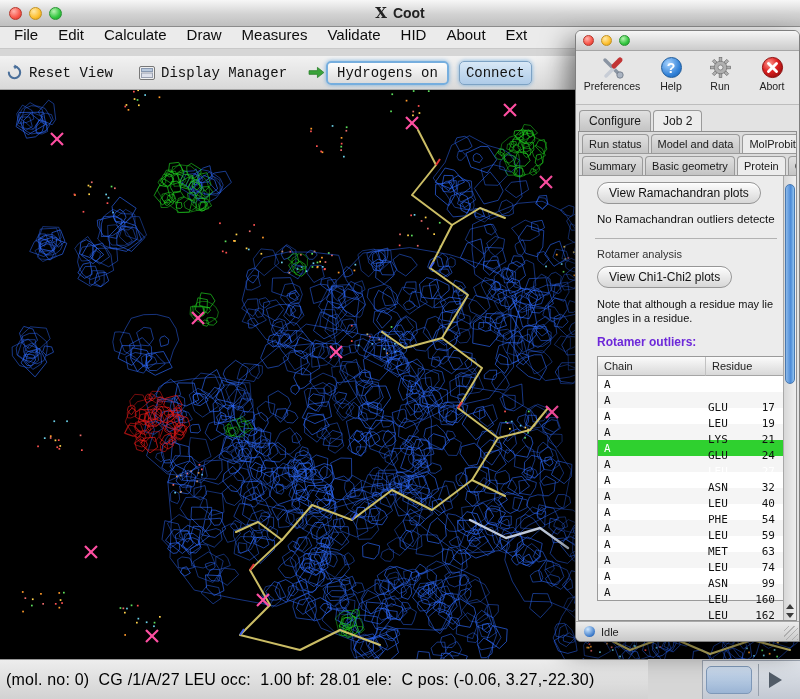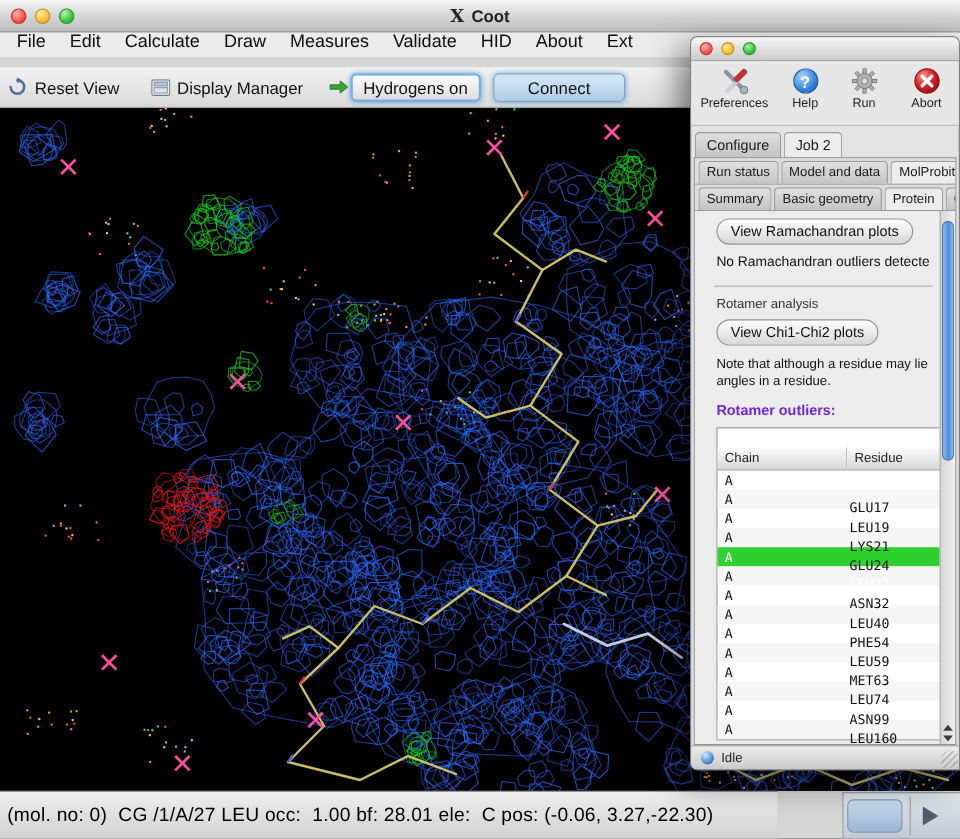--- a/index.html
+++ b/index.html
@@ -17,29 +17,29 @@
   .wtitle { position:absolute; left:0; top:0; width:100%; height:27px; text-align:center;
     font-size:14px; font-weight:bold; color:#222; line-height:27px; }
   .xlogo { font-family:"DejaVu Serif", serif; font-weight:bold; margin-right:6px; font-size:15px; }
 
   .menubar { position:absolute; left:0; top:20px; width:800px; height:29px; background:#ebebeb;
     border-bottom:1px solid #c8c8c8; display:flex; align-items:center; padding-left:4px; z-index:3; }
   .menu-item { font-size:15px; color:#0c0c0c; padding:0 10px; line-height:29px; cursor:default; }
 
   .toolbar { position:absolute; left:0; top:56px; width:800px; height:34px;
     background:linear-gradient(#f2f2f2, #d9d9d9); border-bottom:1px solid #a6a6a6;
-    display:flex; align-items:center; padding:0 6px; z-index:3; }
+    display:flex; align-items:center; padding:0 6px; z-index:3;font-family:Liberation Mono, monospace; }
   .tbicon { display:inline-flex; align-items:center; }
   .tblabel { font-size:14px; color:#111; margin-left:6px; }
   .dm-icon { margin-left:26px; }
   .go-icon { margin-left:20px; }
   .toggle { font-size:14px; color:#111; padding:2px 9px; border-radius:5px;
     border:2px solid var(--focus_ring, #76aede); background:linear-gradient(#fdfdfd, #dcdcdc);
     box-shadow:0 0 4px var(--focus_ring, #76aede); font-family:inherit; }
-  .connect { margin-left:10px; font-size:14px; color:#111; padding:3px 28px; border-radius:5px;
+  .connect { margin-left:10px; font-size:14px; color:#111; padding:3px 6px; border-radius:5px;
     border:1px solid #7da2c4; background:linear-gradient(#d8e8f6, var(--connect_blue, #aecbe8));
     box-shadow:0 0 4px var(--focus_ring, #76aede); font-family:inherit; white-space:nowrap; }
 
   
   #gl-canvas { position:absolute; left:0; top:90px; z-index:1; background:#000; }
 
   
   .statusbar { position:absolute; left:0; top:659px; width:648px; height:40px;
     background:linear-gradient(#ededed, #d2d2d2); border-top:1px solid #979797;
     line-height:40px; padding-left:6px; z-index:5; }
@@ -86,29 +86,29 @@
   .aqua { display:inline-block; margin:6px 0 0 4px; padding:3px 11px; font-size:12px; color:#111;
     border:1px solid #969696; border-radius:11px; background:linear-gradient(#fdfdfd, #d7d7d7);
     box-shadow:0 1px 1px rgba(255,255,255,0.8) inset; font-family:inherit; white-space:nowrap; }
   .plain-text { font-size:11.5px; color:#111; margin:9px 0 0 4px; white-space:nowrap; }
   .hsep { border-top:1px solid #b2b2b2; margin:13px 6px 0 2px; }
   .section-label { font-size:11px; color:#333; margin:9px 0 0 4px; }
   .note { font-size:11px; color:#111; line-height:14px; margin:9px 0 0 4px; white-space:nowrap; }
   .bold-label { font-size:12px; font-weight:bold; color:#6d28d9; margin:10px 0 0 4px; }
 
   .tbl { margin:7px 0 0 4px; width:193px; border:1px solid #9a9a9a; background:#fff; }
-  .thead { display:flex; height:19px;margin-top:16px; }
+  .thead { display:flex; height:19px; }
   .th { font-size:11px; color:#222; padding:3px 6px 0; background:linear-gradient(#fbfbfb, #d8d8d8);
     border-bottom:1px solid #a5a5a5; border-right:1px solid #c2c2c2; }
   .th.c1 { width:108px; } .th.c2 { flex:1; border-right:none; }
   .trow { display:flex; height:16px; align-items:center; font-family:"DejaVu Sans Mono", monospace;
     font-size:11px; color:#111; }
   .trow:nth-child(even) { background:#f5f5f5; }
   .trow .c-chain { width:108px; padding-left:6px; }
-  .trow .c-res { flex:1; display:flex; padding:0 14px 0 2px;margin-top:47px; }
+  .trow .c-res { flex:1; display:flex; justify-content:space-between; padding:0 14px 0 2px;margin-top:47px; }
   .trow.selected { background:var(--selected_green, #2fd02f); color:#fff; }
 
   .vscroll { position:absolute; right:0; top:44px; bottom:0; width:13px;
     background:linear-gradient(90deg, #d7d7d7, #efefef); border-left:1px solid #a8a8a8; }
   .vthumb { position:absolute; left:1px; right:1px; top:8px; height:200px; border-radius:6px;
     background:linear-gradient(90deg, #8cb9ea, #4a8ad8 60%, #93c5f0); border:1px solid #4878b0; }
   .sb-arrows { position:absolute; left:0; right:0; bottom:2px; display:flex; flex-direction:column;
     align-items:center; gap:4px; }
   .arr-up { width:0; height:0; border-left:4px solid transparent; border-right:4px solid transparent;
     border-bottom:5px solid #3c3c3c; }

